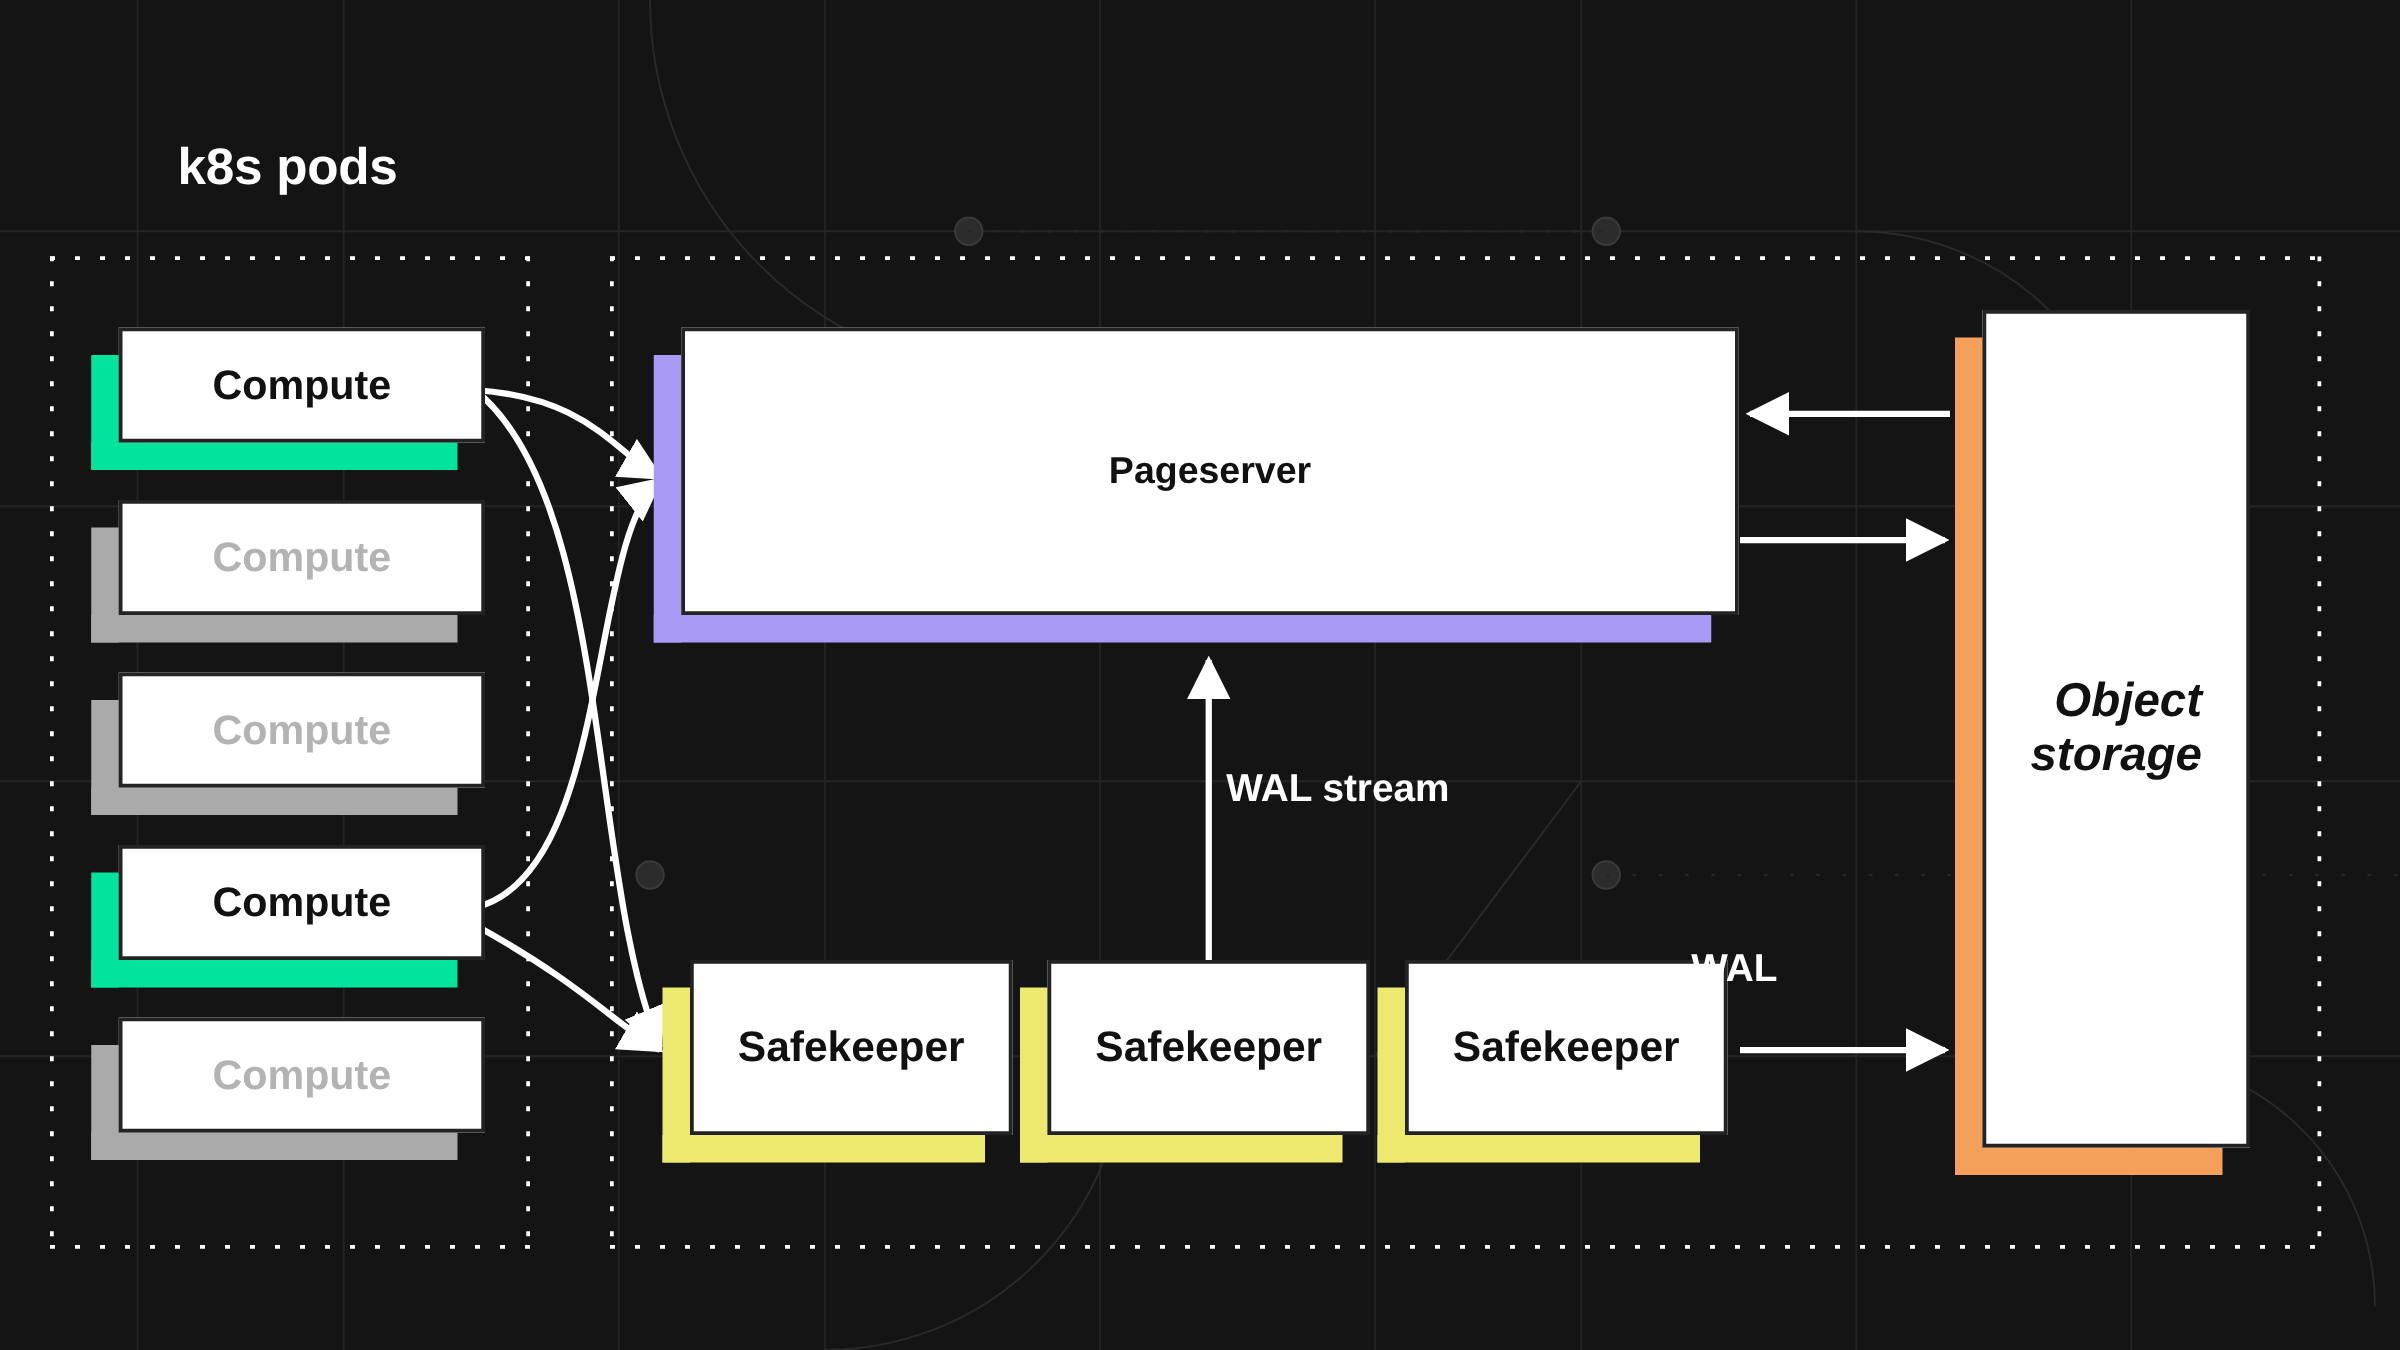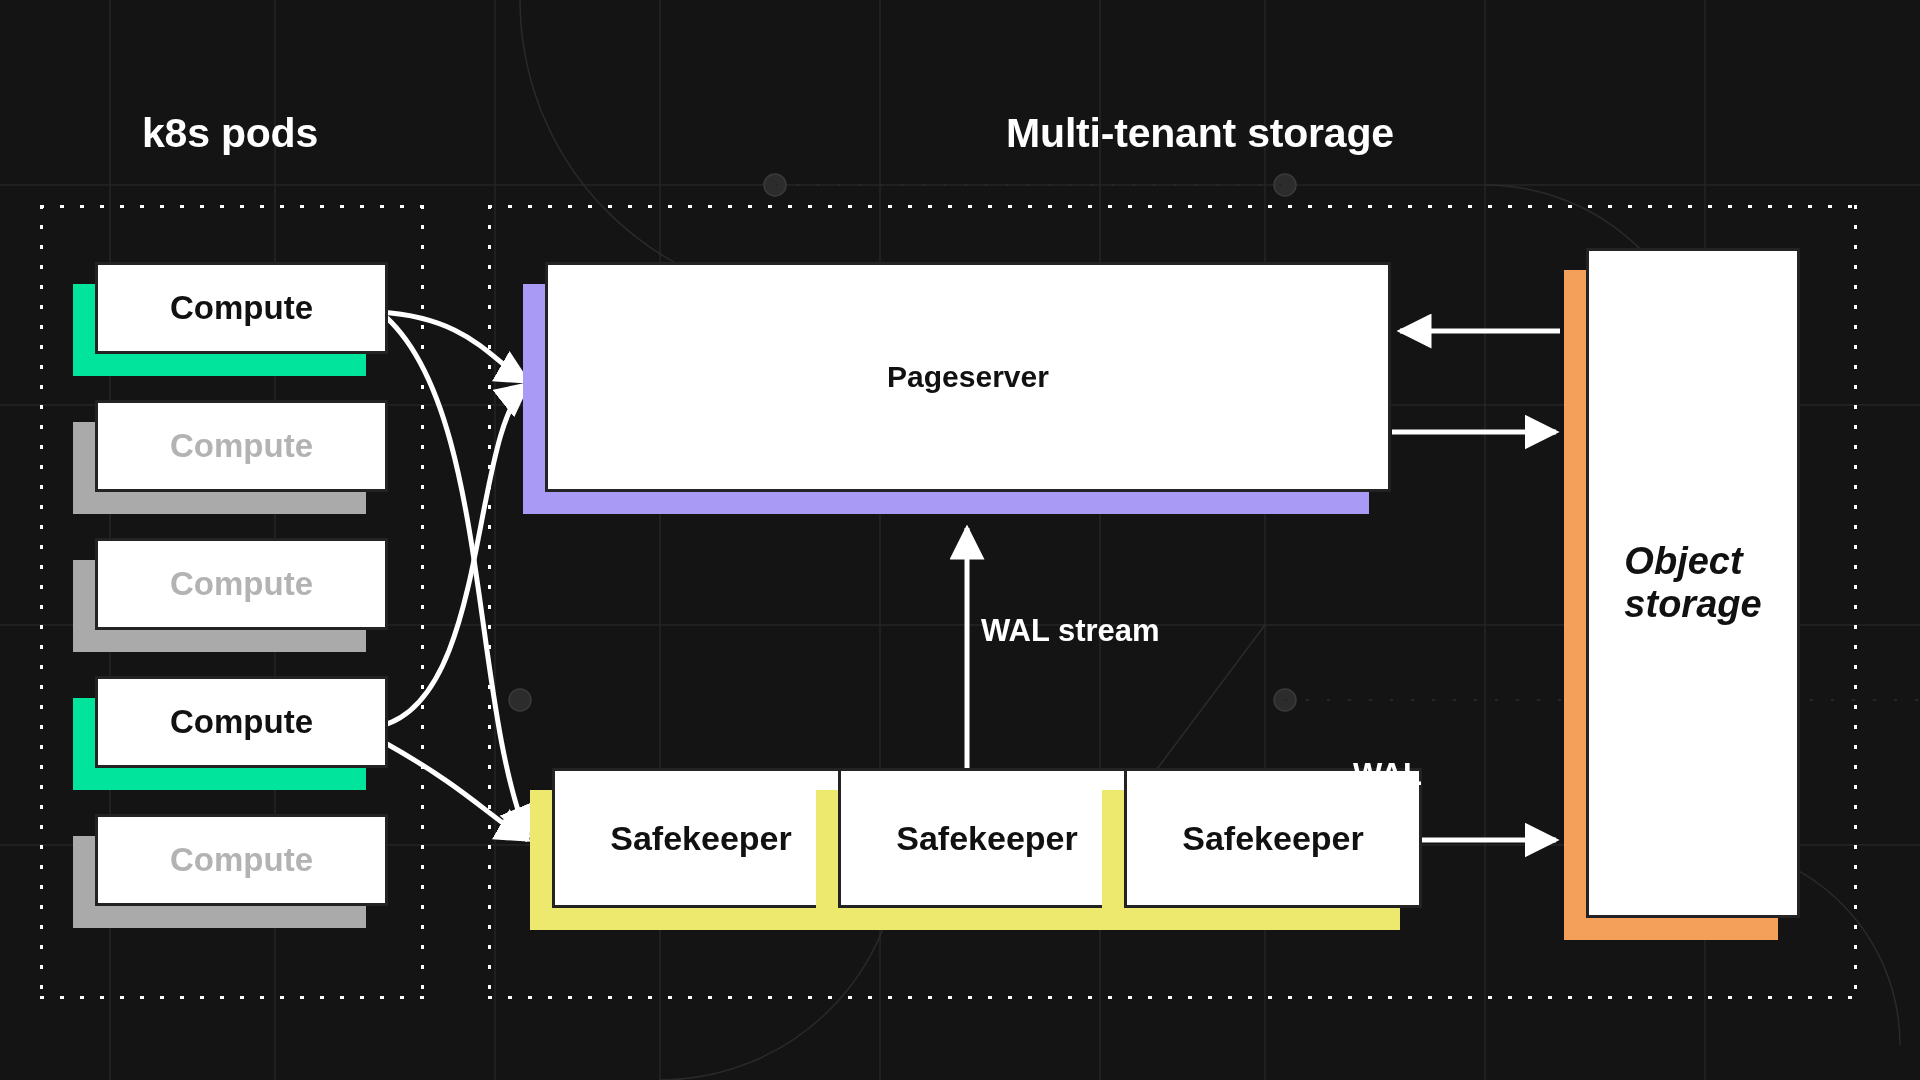--- a/index.html
+++ b/index.html
@@ -45,21 +45,21 @@
   }
   .node .bar-bottom{
     position:absolute;left:-22px;right:22px;bottom:-22px;height:22px;
   }
   .node .card{
     position:absolute;inset:0;
     background:#ffffff;
     border:3px solid #232323;
     box-sizing:border-box;
     display:flex;align-items:center;justify-content:center;
-    text-align:left;
+    text-align:right;
   }
   .node .card .label{
     font-weight:bold;color:#111111;line-height:1.12;
   }
 
   
   .compute{left:95px;width:293px;height:92px;}
   .compute .card .label{font-size:33px;}
   .compute.inactive .card .label{color:#b3b3b3;}
 
@@ -67,21 +67,21 @@
   #compute-2{top:400px;}
   #compute-3{top:538px;}
   #compute-4{top:676px;}
   #compute-5{top:814px;}
 
   
   #pageserver{left:545px;top:262px;width:846px;height:230px;}
   #pageserver .card .label{font-size:30px;}
 
   
-  .safekeeper{width:258px;height:140px;top:768px;padding-left:40px;}
+  .safekeeper{width:258px;height:140px;top:768px;}
   .safekeeper .card .label{font-size:34px;}
   #safekeeper-1{left:552px;}
   #safekeeper-2{left:838px;}
   #safekeeper-3{left:1124px;}
 
   
   #object-storage{left:1586px;top:248px;width:214px;height:670px;font-style:italic;}
   #object-storage .card .label{font-size:38px;}
 
   
@@ -130,21 +130,20 @@
       <circle cx="520" cy="700" r="11"></circle>
       <circle cx="1285" cy="700" r="11"></circle>
     </g>
     <g stroke="#262626" stroke-width="2" stroke-dasharray="3 18" fill="none">
       <line x1="1285" y1="700" x2="1920" y2="700"></line>
       <line x1="775" y1="185" x2="1285" y2="185"></line>
     </g>
   </svg>
 
   <div class="section-title" id="title-k8s">k8s pods</div>
-  <div class="section-title" id="title-storage">Multi-tenant storage</div>
 
   <div class="dotted-group" id="group-k8s"></div>
   <div class="dotted-group" id="group-storage"></div>
 
   <div class="node compute" id="compute-1">
     <div class="bar-left" style="background:#00e59b"></div>
     <div class="bar-bottom" style="background:#00e59b"></div>
     <div class="card">
       <span class="label">Compute</span>
     </div>

